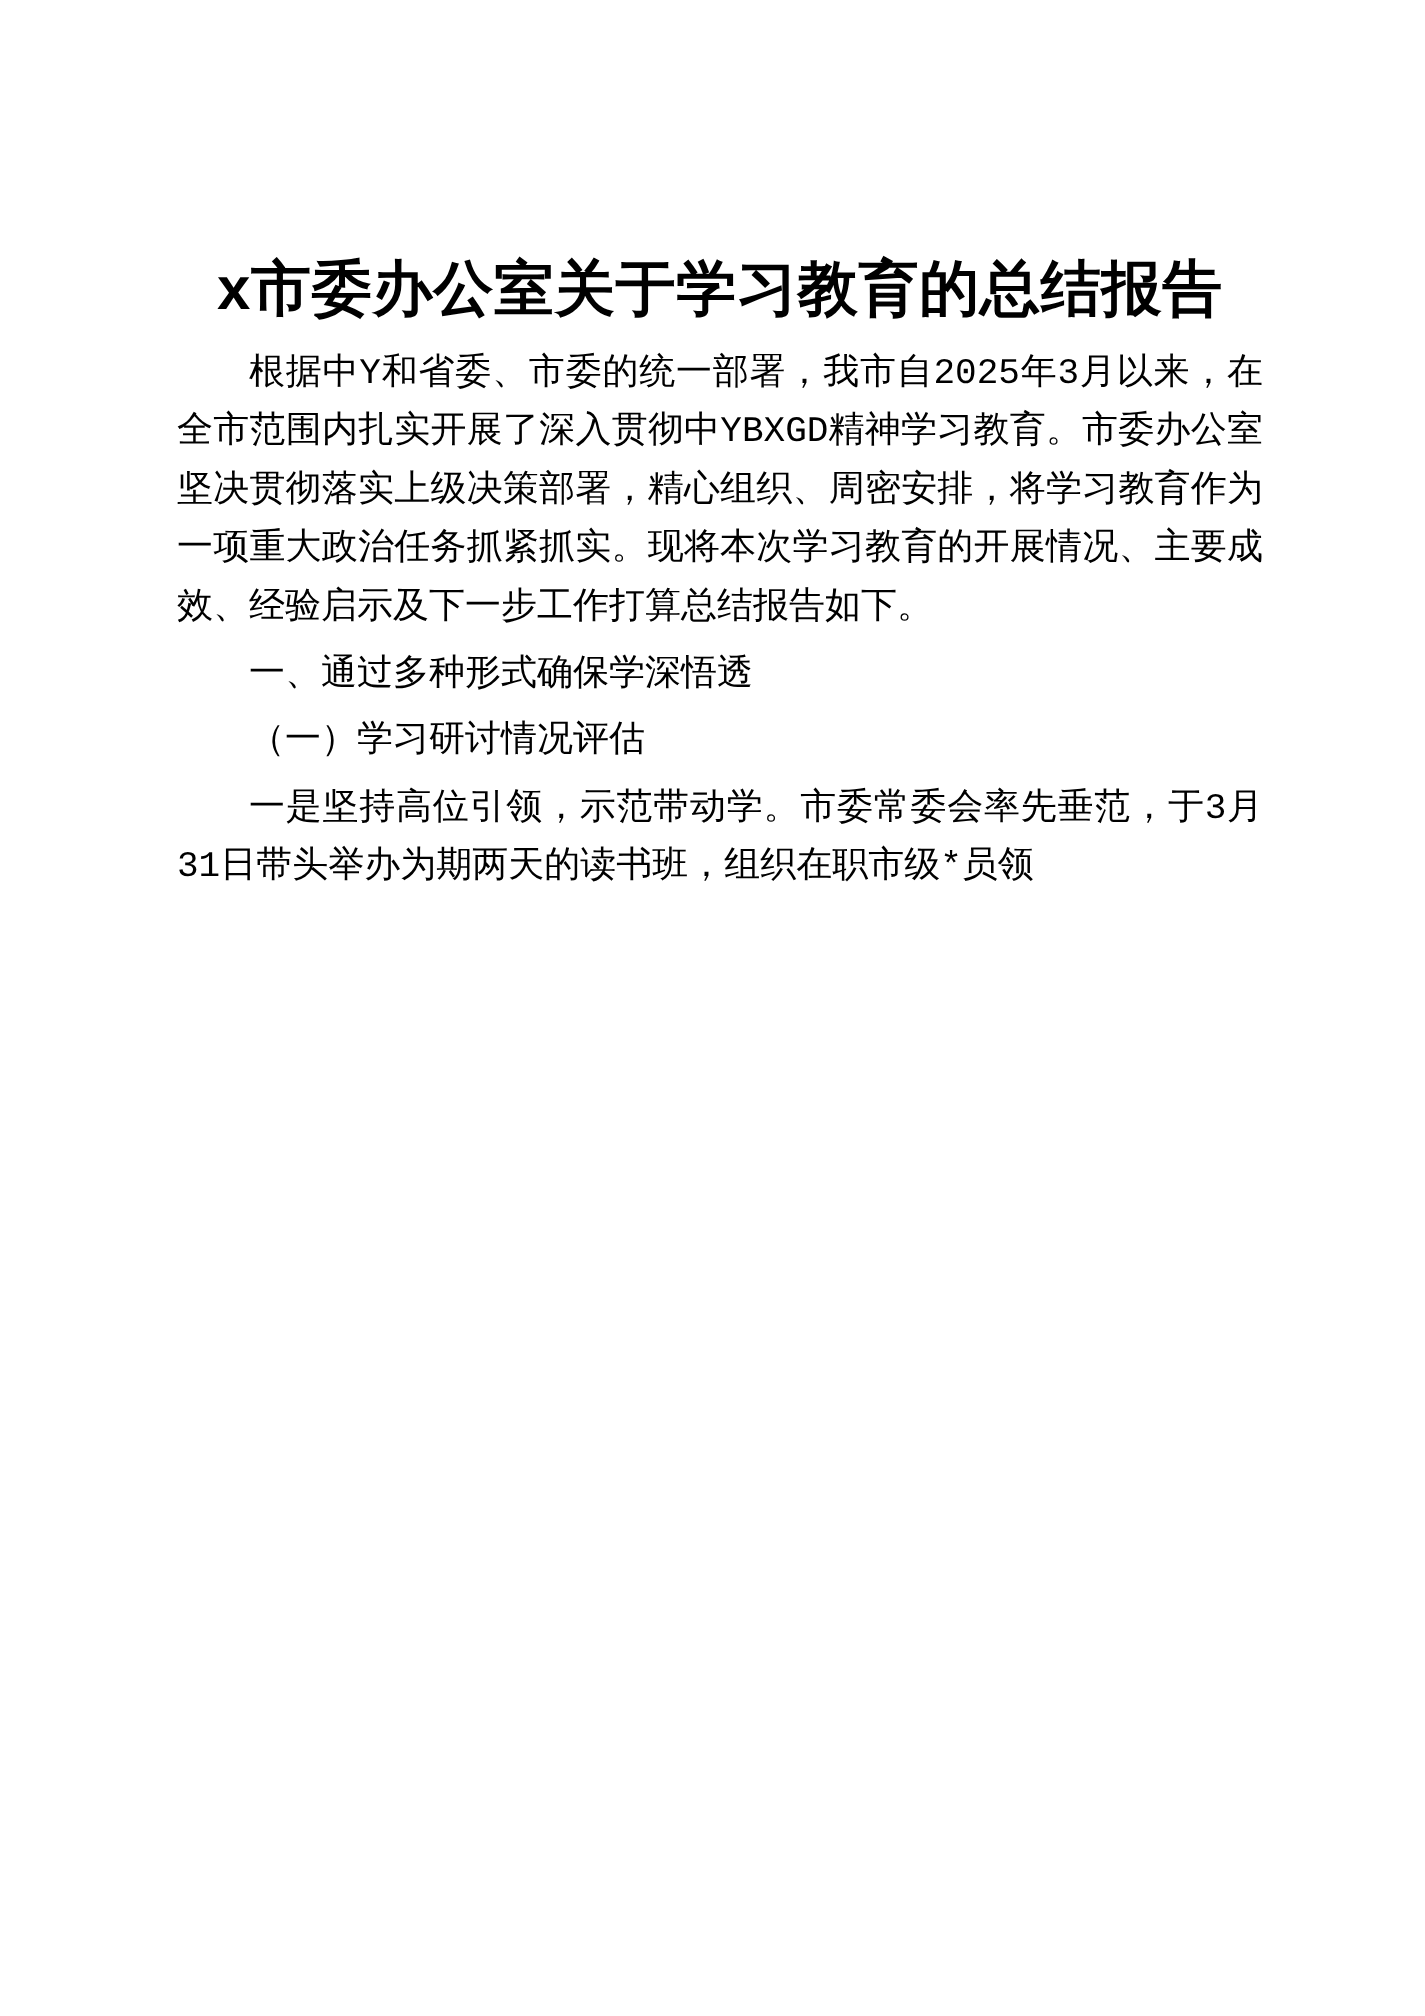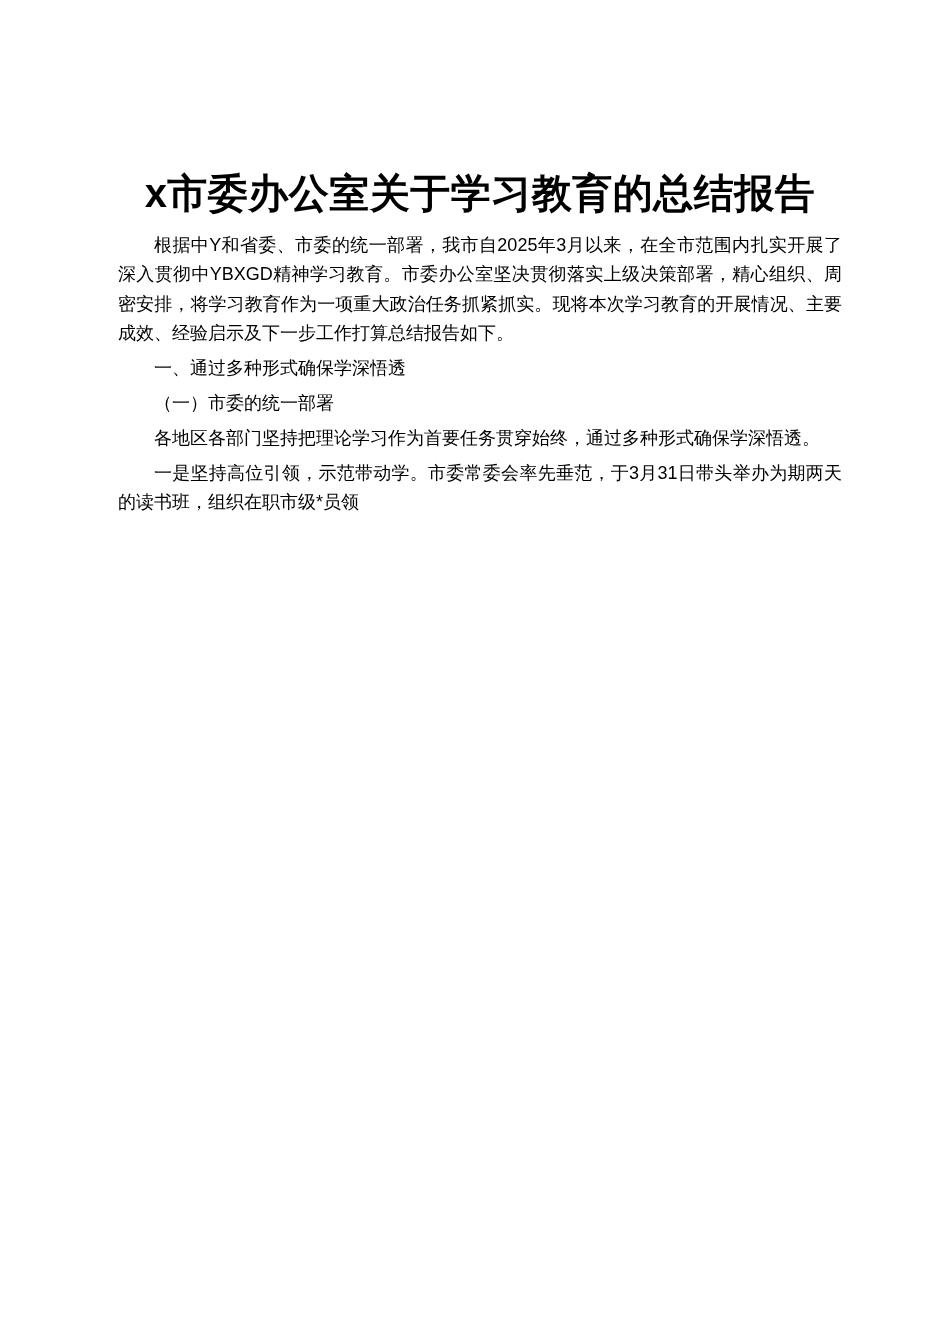--- a/index.html
+++ b/index.html
@@ -25,46 +25,46 @@
   .doc-title {
     font-size: 40px;
     font-weight: 700;
     line-height: 1.18;
     letter-spacing: 0.5px;
     text-align: center;
     margin: 0 0 14px 0;
     white-space: nowrap;
   }
   .para {
-    font-size: 18px;
+    font-size: 24px;
     line-height: 1.62;
     margin: 0 0 6px 0;
     text-align: justify;
     text-justify: inter-ideograph;
     text-indent: 2em;
     font-weight: 500;
+    font-family: Liberation Mono, monospace;
   }
   .para.heading {
     font-weight: 500;
   }
   .para:last-child {
     margin-bottom: 0;
   }
 </style>
 </head>
 <body>
 
 <div class="page">
 
   <h1 class="doc-title">x市委办公室关于学习教育的总结报告</h1>
 
   <p class="para">根据中Y和省委、市委的统一部署，我市自2025年3月以来，在全市范围内扎实开展了深入贯彻中YBXGD精神学习教育。市委办公室坚决贯彻落实上级决策部署，精心组织、周密安排，将学习教育作为一项重大政治任务抓紧抓实。现将本次学习教育的开展情况、主要成效、经验启示及下一步工作打算总结报告如下。</p>
 
   <p class="para heading">一、通过多种形式确保学深悟透</p>
 
 
-  <p class="para heading">（一）市委的统一部署</p>
+  <p class="para heading">（一）学习研讨情况评估</p>
 
-  <p class="para">各地区各部门坚持把理论学习作为首要任务贯穿始终，通过多种形式确保学深悟透。</p>
 
   <p class="para">一是坚持高位引领，示范带动学。市委常委会率先垂范，于3月31日带头举办为期两天的读书班，组织在职市级*员领</p>
 
 </div>
 
 </body></html>

